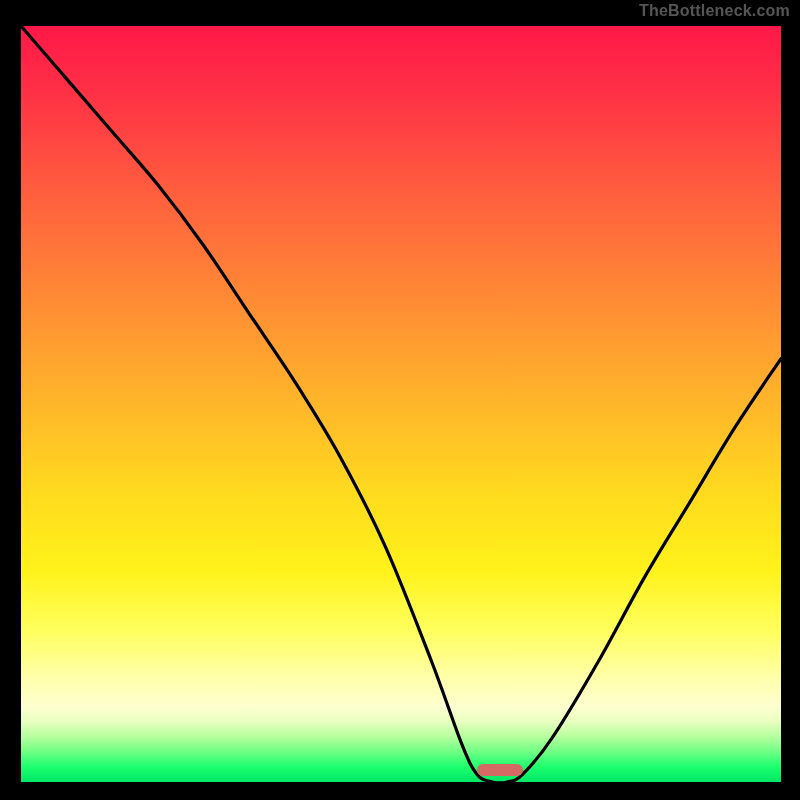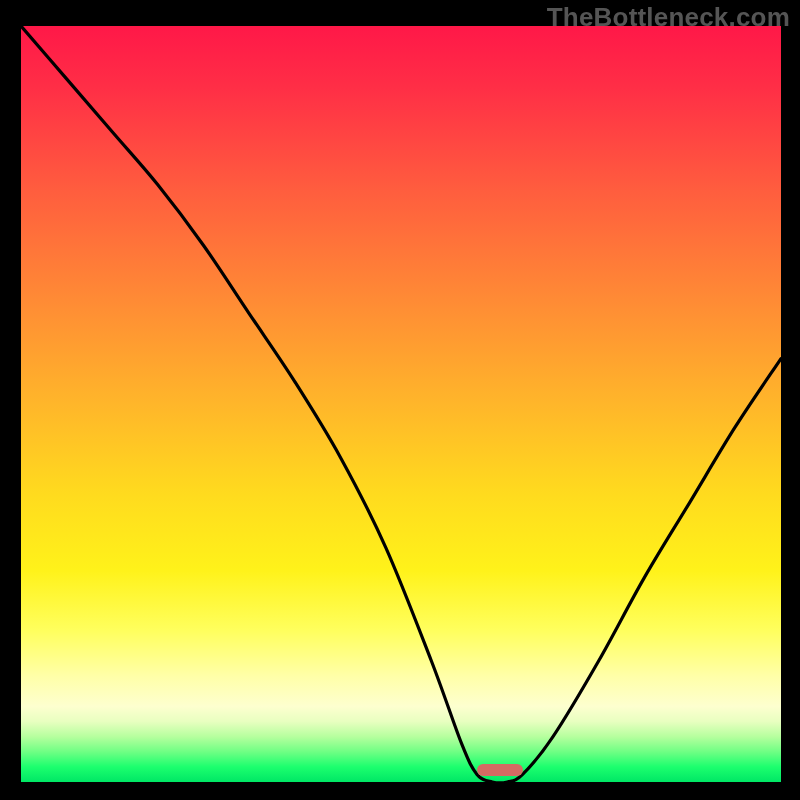--- a/index.html
+++ b/index.html
@@ -15,21 +15,21 @@
     position: relative;
     width: 800px;
     height: 800px;
     background: #000;
   }
   .attribution {
     position: absolute;
     top: 2px;
     right: 10px;
     color: #555;
-    font-size: 26px;
+    font-size: 16px;
     font-weight: 600;
     letter-spacing: 0.2px;
     z-index: 5;
   }
   .plot {
     position: absolute;
     left: 21px;
     top: 26px;
     width: 760px;
     height: 756px;

